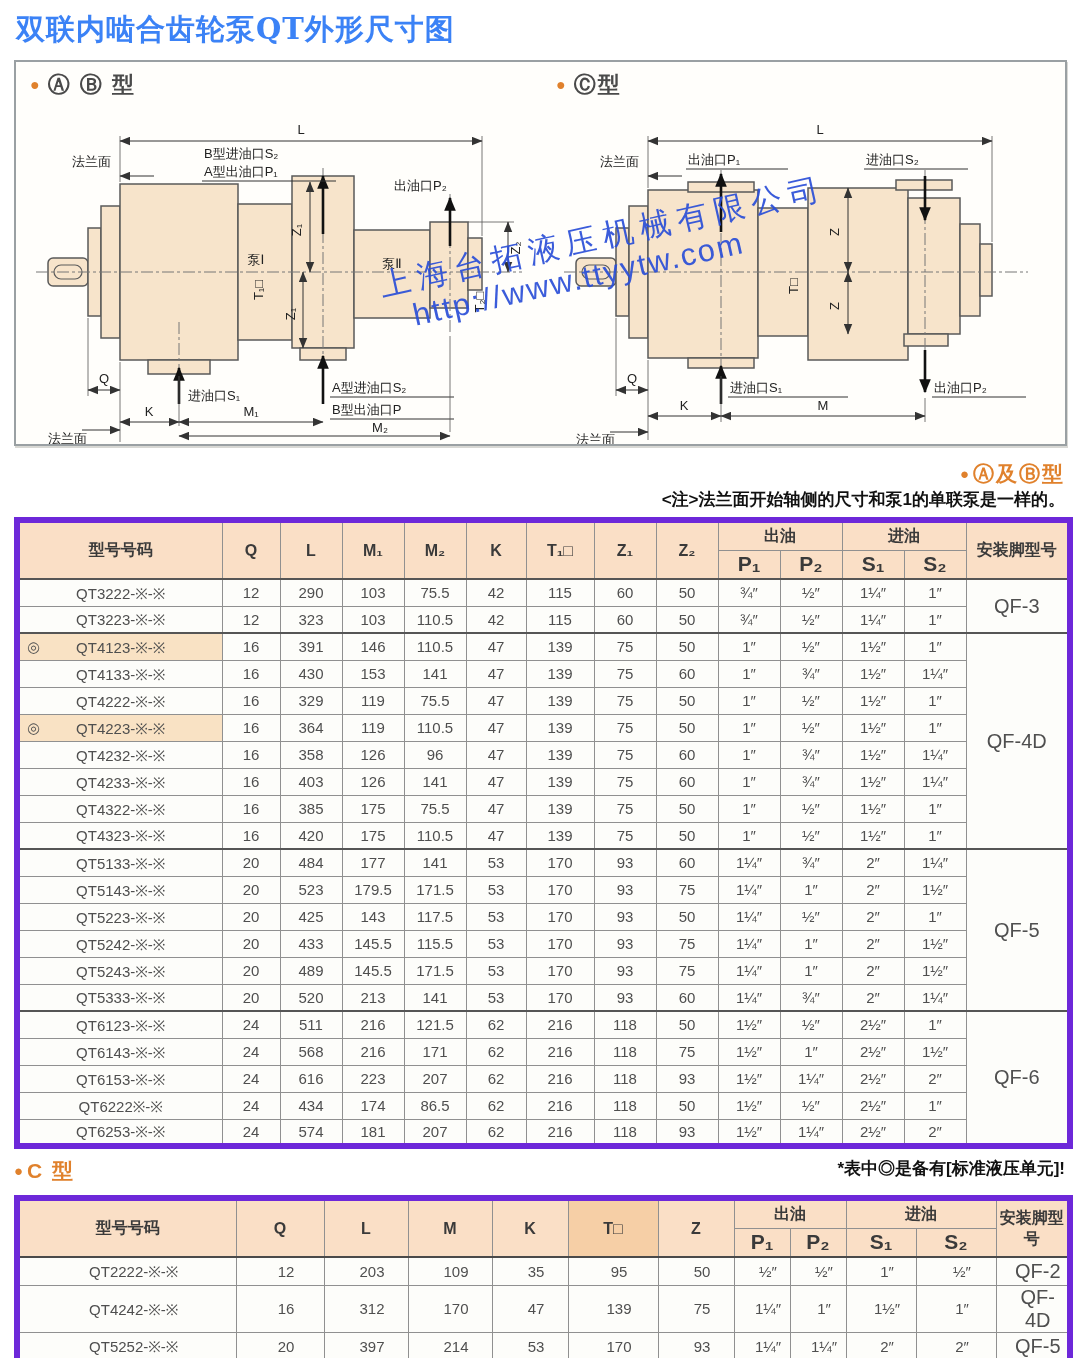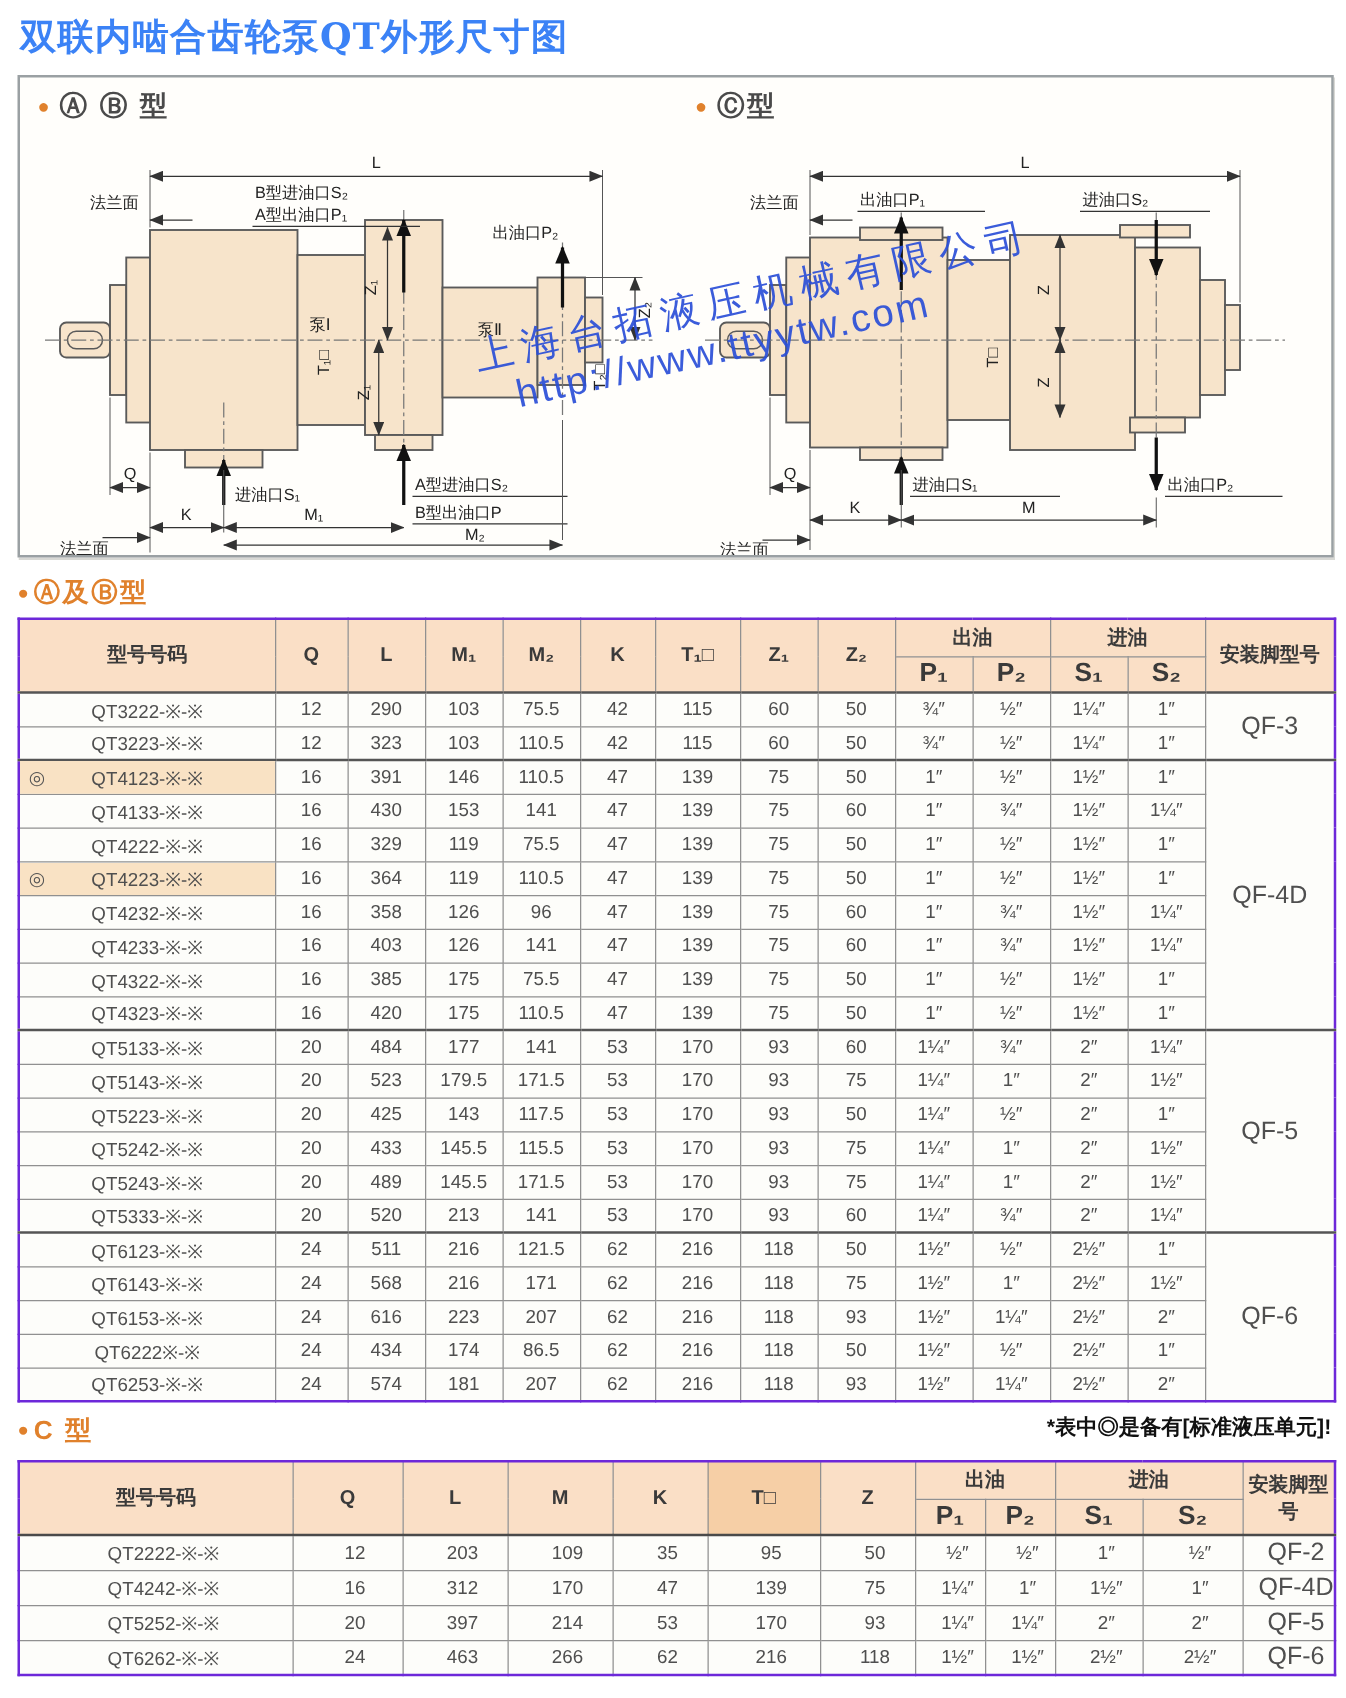--- a/index.html
+++ b/index.html
@@ -42,30 +42,30 @@
   
   .watermark {
     position:absolute; left:368px; top:206px; width:680px;
     transform:rotate(-12.5deg); transform-origin:left center;
     color:#2b4fd8; opacity:0.92; pointer-events:none; line-height:1.15;
   }
   .watermark .wm1 { font-size:31px; letter-spacing:7px; }
   .watermark .wm2 { font-size:31px; letter-spacing:2px; padding-left:26px; }
 
   
-  .section-row { display:flex; justify-content:flex-start; align-items:flex-end; margin:14px 2px 6px 0; }
+  .section-row { display:flex; justify-content:center; align-items:flex-end; margin:14px 2px 6px 0;flex-direction:column; }
   .section-title { font-size:21px; font-weight:bold; color:#e0812c; letter-spacing:2px; }
   .section-title .bullet { font-size:15px; vertical-align:2px; margin-right:2px; }
   .section-note { font-size:17px; font-weight:bold; color:#111; }
   .footnote-row { display:flex; justify-content:space-between; align-items:flex-start; margin:8px 2px 4px 0; height:34px;text-align:right; }
   .footnote { font-size:17px; font-weight:bold; color:#111; }
 
   
   table { border-collapse:collapse; table-layout:fixed; width:1053px; background:#fdfdfa; }
-  table { border:2px solid #6d28d9; }
+  table { border:6px solid #6d28d9; }
   th, td { border:1px solid #909090; text-align:center; vertical-align:middle; color:#4f4f4f; }
   thead th { background:#fadfc6; color:#3a3a3a; font-size:16px; font-weight:bold; height:30px; }
   thead tr.sub th { height:29px; font-size:21px; }
   thead { border-bottom:2px solid #4a4a4a; }
   th.t-dark { background:#f6cfa6; }
   tbody td { font-size:15px; height:27px; }
   td.model { position:relative; }
   td.model .mark { position:absolute; left:7px; top:50%; transform:translateY(-50%); font-size:15px; color:#555; }
   td.model.marked { background:#f9e2c4; }
   td.foot { font-size:20px; }
@@ -241,20 +241,21 @@
     <div class="watermark">
       <div class="wm1">上海台拓液压机械有限公司</div>
       <div class="wm2">http://www.ttyytw.com</div>
     </div>
   </div>
 
   <div class="section-row">
     <div class="section-title">
       <span class="bullet">●</span><span>Ⓐ及Ⓑ型</span>
     </div>
+    <div class="section-note">&lt;注&gt;法兰面开始轴侧的尺寸和泵1的单联泵是一样的。</div>
   </div>
 
   <table id="table-ab">
     <colgroup>
       <col style="width:205px">
         <col style="width:58px">
         <col style="width:62px">
         <col style="width:62px">
       <col style="width:62px">
         <col style="width:60px">

